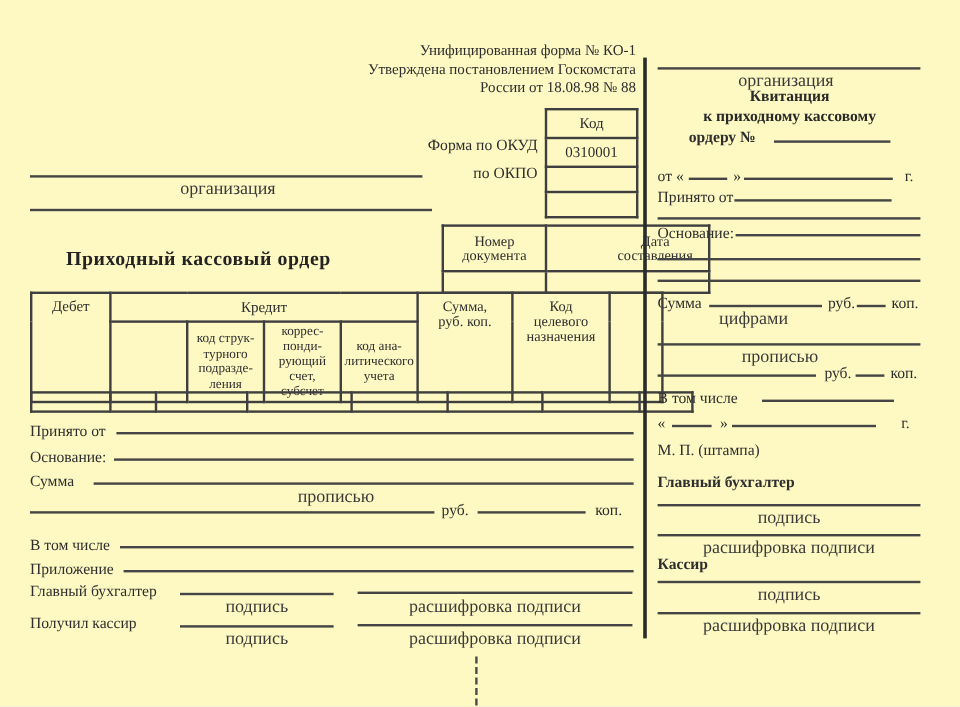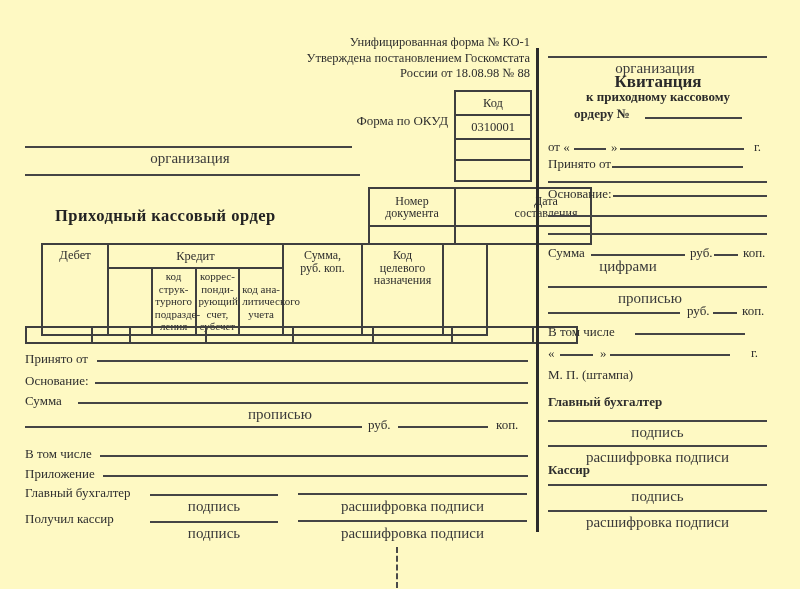--- a/index.html
+++ b/index.html
@@ -47,41 +47,42 @@
         </tr>
     <tr>
           <td style="height:17px;"></td>
         </tr>
     <tr>
           <td style="height:17px;"></td>
         </tr>
   </tbody>
     </table>
   <div class="lb rt" style="left:310px;top:113px;width:138px;">Форма по ОКУД</div>
+  <div class="lb rt" style="left:310px;top:136px;width:138px;">по ОКПО</div>
 
   <div class="ul" style="left:25px;top:146px;width:327px;"></div>
   <div class="cap" style="left:30px;top:150px;width:320px;">организация</div>
   <div class="ul" style="left:25px;top:174px;width:335px;"></div>
 
   <div class="title">Приходный кассовый ордер</div>
 
   <table class="frm" style="left:368px;top:187px;width:164px;">
     <tbody>
         <tr>
       <td style="width:80px;height:34px;font-size:12px;">Номер документа</td>
       <td style="width:84px;font-size:12px;padding-left:48px;">Дата составления</td>
     </tr>
     <tr>
       <td style="height:14px;"></td>
       <td></td>
     </tr>
   </tbody>
     </table>
 
-  <table class="frm" style="left:41px;top:243px;width:447px;">
+  <table class="frm" style="left:25px;top:243px;width:528px;">
     <tbody>
         <tr>
       <td rowspan="2" style="width:60px;vertical-align:top;padding-top:4px;font-size:12.5px;">Дебет</td>
       <td colspan="4" style="height:20px;font-size:12.5px;">Кредит</td>
       <td rowspan="2" class="pre" style="width:73px;vertical-align:top;padding-top:4px;font-size:12px;">Сумма,
 руб. коп.</td>
       <td rowspan="2" class="pre" style="width:75px;vertical-align:top;padding-top:4px;font-size:12px;">Код
 целевого
 назначения</td>
       <td rowspan="2" style="width:38px;"></td>
@@ -150,21 +151,21 @@
   <div class="cap" style="left:150px;top:525px;width:128px;">подпись</div>
   <div class="ul" style="left:298px;top:520px;width:229px;"></div>
   <div class="cap" style="left:298px;top:525px;width:229px;">расшифровка подписи</div>
 
   <div class="divider"></div>
   <div class="cutmark"></div>
 
   <div class="ul" style="left:548px;top:56px;width:219px;"></div>
   <div class="cap" style="left:585px;top:60px;width:140px;">организация</div>
 
-  <div class="rcpt-ctr b" style="top:72px;font-size:17px;">Квитанция</div>
+  <div class="rcpt-ctr b" style="top:72px;font-size:13px;">Квитанция</div>
   <div class="rcpt-ctr b" style="top:89px;font-size:13px;">к приходному кассовому</div>
   <div class="lb b" style="left:574px;top:106px;">ордеру №</div>
   <div class="ul" style="left:645px;top:117px;width:97px;"></div>
 
   <div class="lb" style="left:548px;top:139px;">от «</div>
   <div class="ul" style="left:574px;top:148px;width:32px;"></div>
   <div class="lb" style="left:611px;top:139px;">»</div>
   <div class="ul" style="left:620px;top:148px;width:124px;"></div>
   <div class="lb" style="left:754px;top:139px;">г.</div>
 

